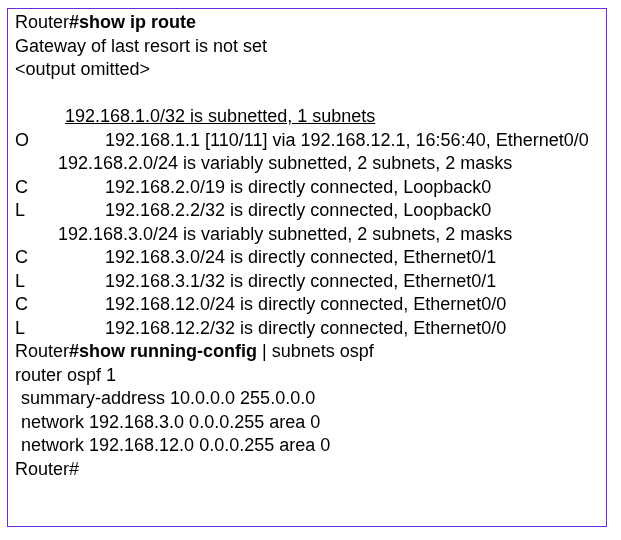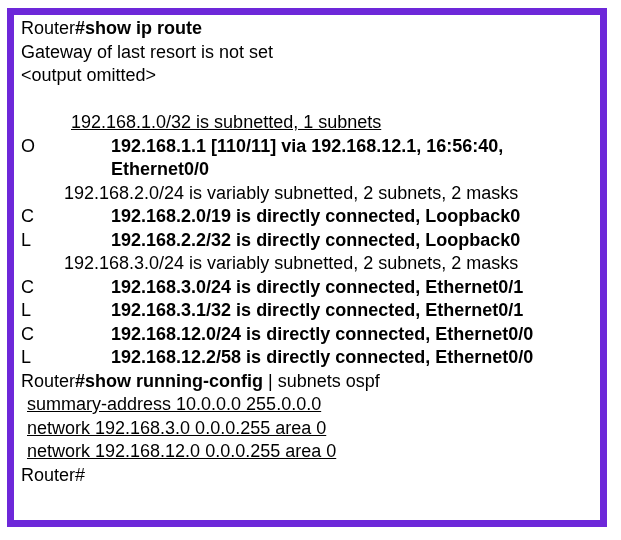--- a/index.html
+++ b/index.html
@@ -12,21 +12,21 @@
     height: 540px;
     position: relative;
     font-family: "Liberation Sans", "DejaVu Sans", sans-serif;
   }
   .terminal-frame {
     position: absolute;
     left: 7px;
     top: 8px;
     width: 600px;
     height: 519px;
-    border: 7px solid #6d28d9;
+    border: 1px solid #6d28d9;
     background: #ffffff;
     box-sizing: border-box;
     padding: 2px 4px 0 7px;
     color: #000000;
     font-size: 18px;
     line-height: 23.5px;
     overflow: hidden;
   }
   .line {
     white-space: pre-wrap;
@@ -44,25 +44,23 @@
   }
   .route {
     display: flex;
   }
   .route .code {
     flex: none;
     width: 90px;
   }
   .route .rtext {
     flex: 1;
-    font-weight: bold;
   }
   .cfg-sub {
     padding-left: 6px;
-    text-decoration: underline;
   }
 </style>
 </head>
 <body>
 
 <div class="terminal-frame">
 
   <div class="line cmd"><span>Router</span><b>#show ip route</b></div>
 
   <div class="line">Gateway of last resort is not set</div>
@@ -96,24 +94,25 @@
   <div class="line route">
     <span class="code">L</span><span class="rtext">192.168.3.1/32 is directly connected, Ethernet0/1</span>
   </div>
 
 
   <div class="line route">
     <span class="code">C</span><span class="rtext">192.168.12.0/24 is directly connected, Ethernet0/0</span>
   </div>
 
   <div class="line route">
-    <span class="code">L</span><span class="rtext">192.168.12.2/58 is directly connected, Ethernet0/0</span>
+    <span class="code">L</span><span class="rtext">192.168.12.2/32 is directly connected, Ethernet0/0</span>
   </div>
 
   <div class="line cmd"><span>Router</span><b>#show running-config</b><span> | subnets ospf</span></div>
 
+  <div class="line">router ospf 1</div>
   <div class="line cfg-sub">summary-address 10.0.0.0 255.0.0.0</div>
   <div class="line cfg-sub">network 192.168.3.0 0.0.0.255 area 0</div>
   <div class="line cfg-sub">network 192.168.12.0 0.0.0.255 area 0</div>
 
   <div class="line">Router#</div>
 
 </div>
 
 </body></html>

